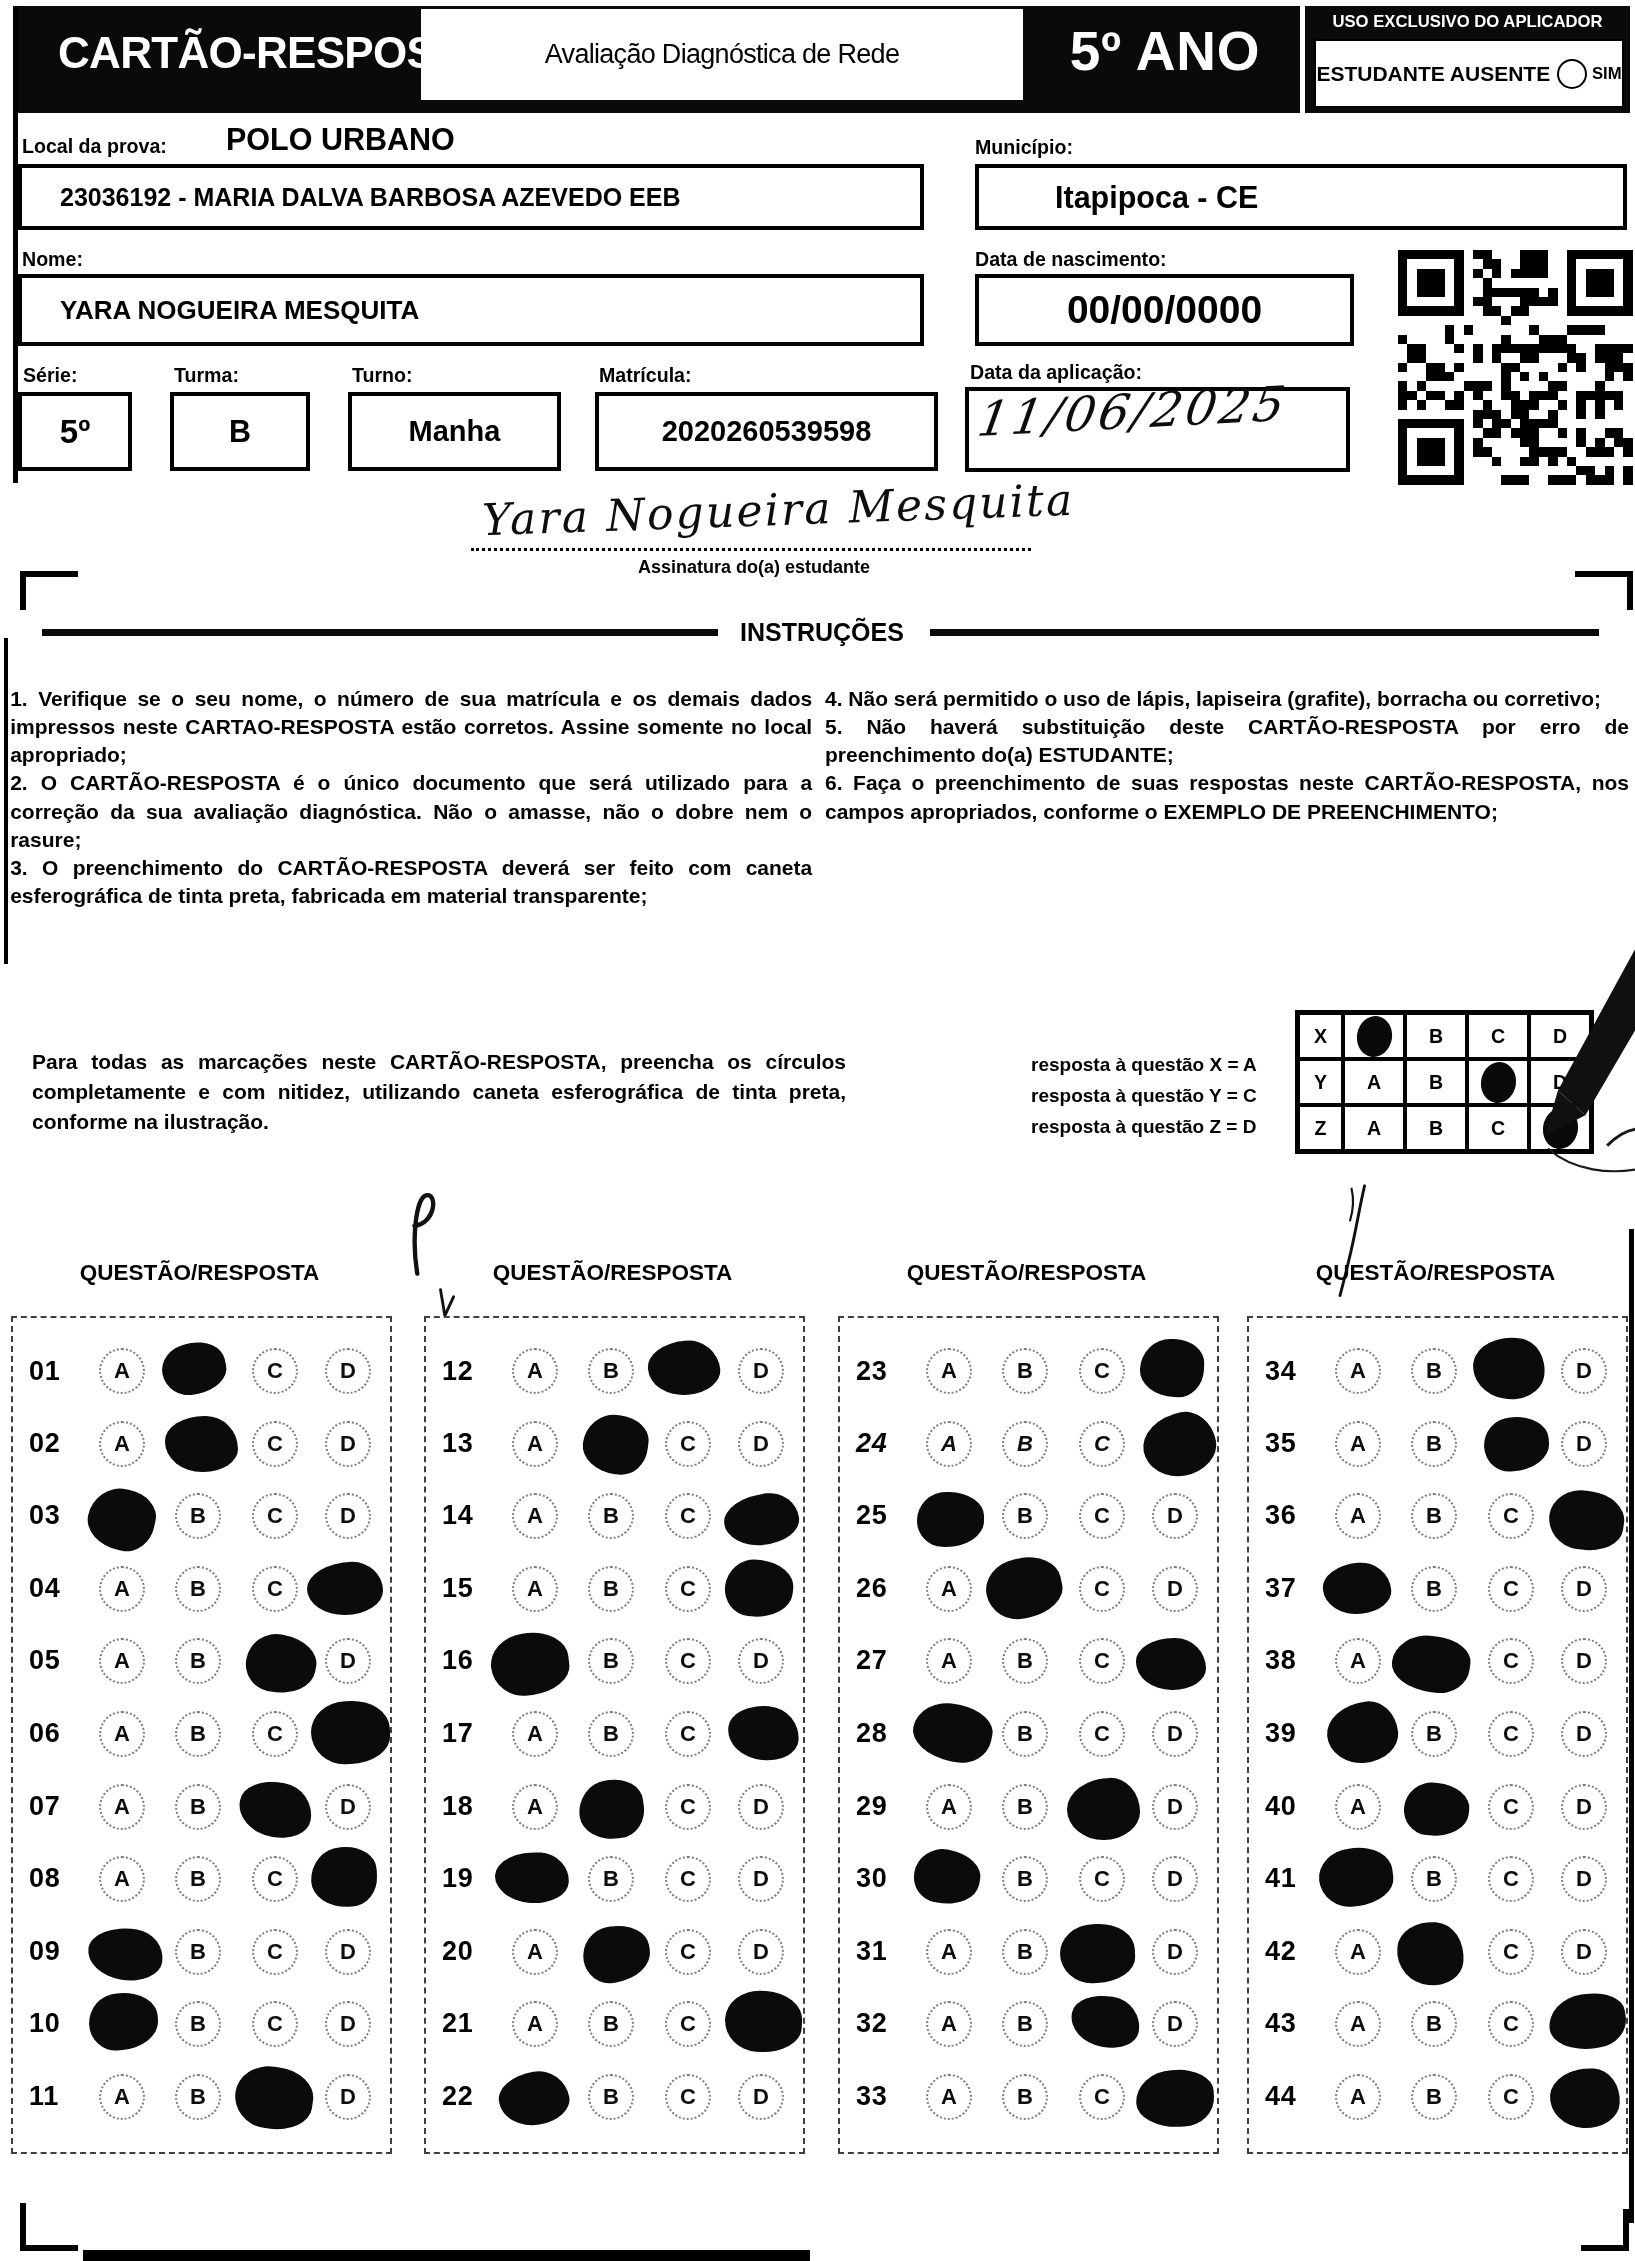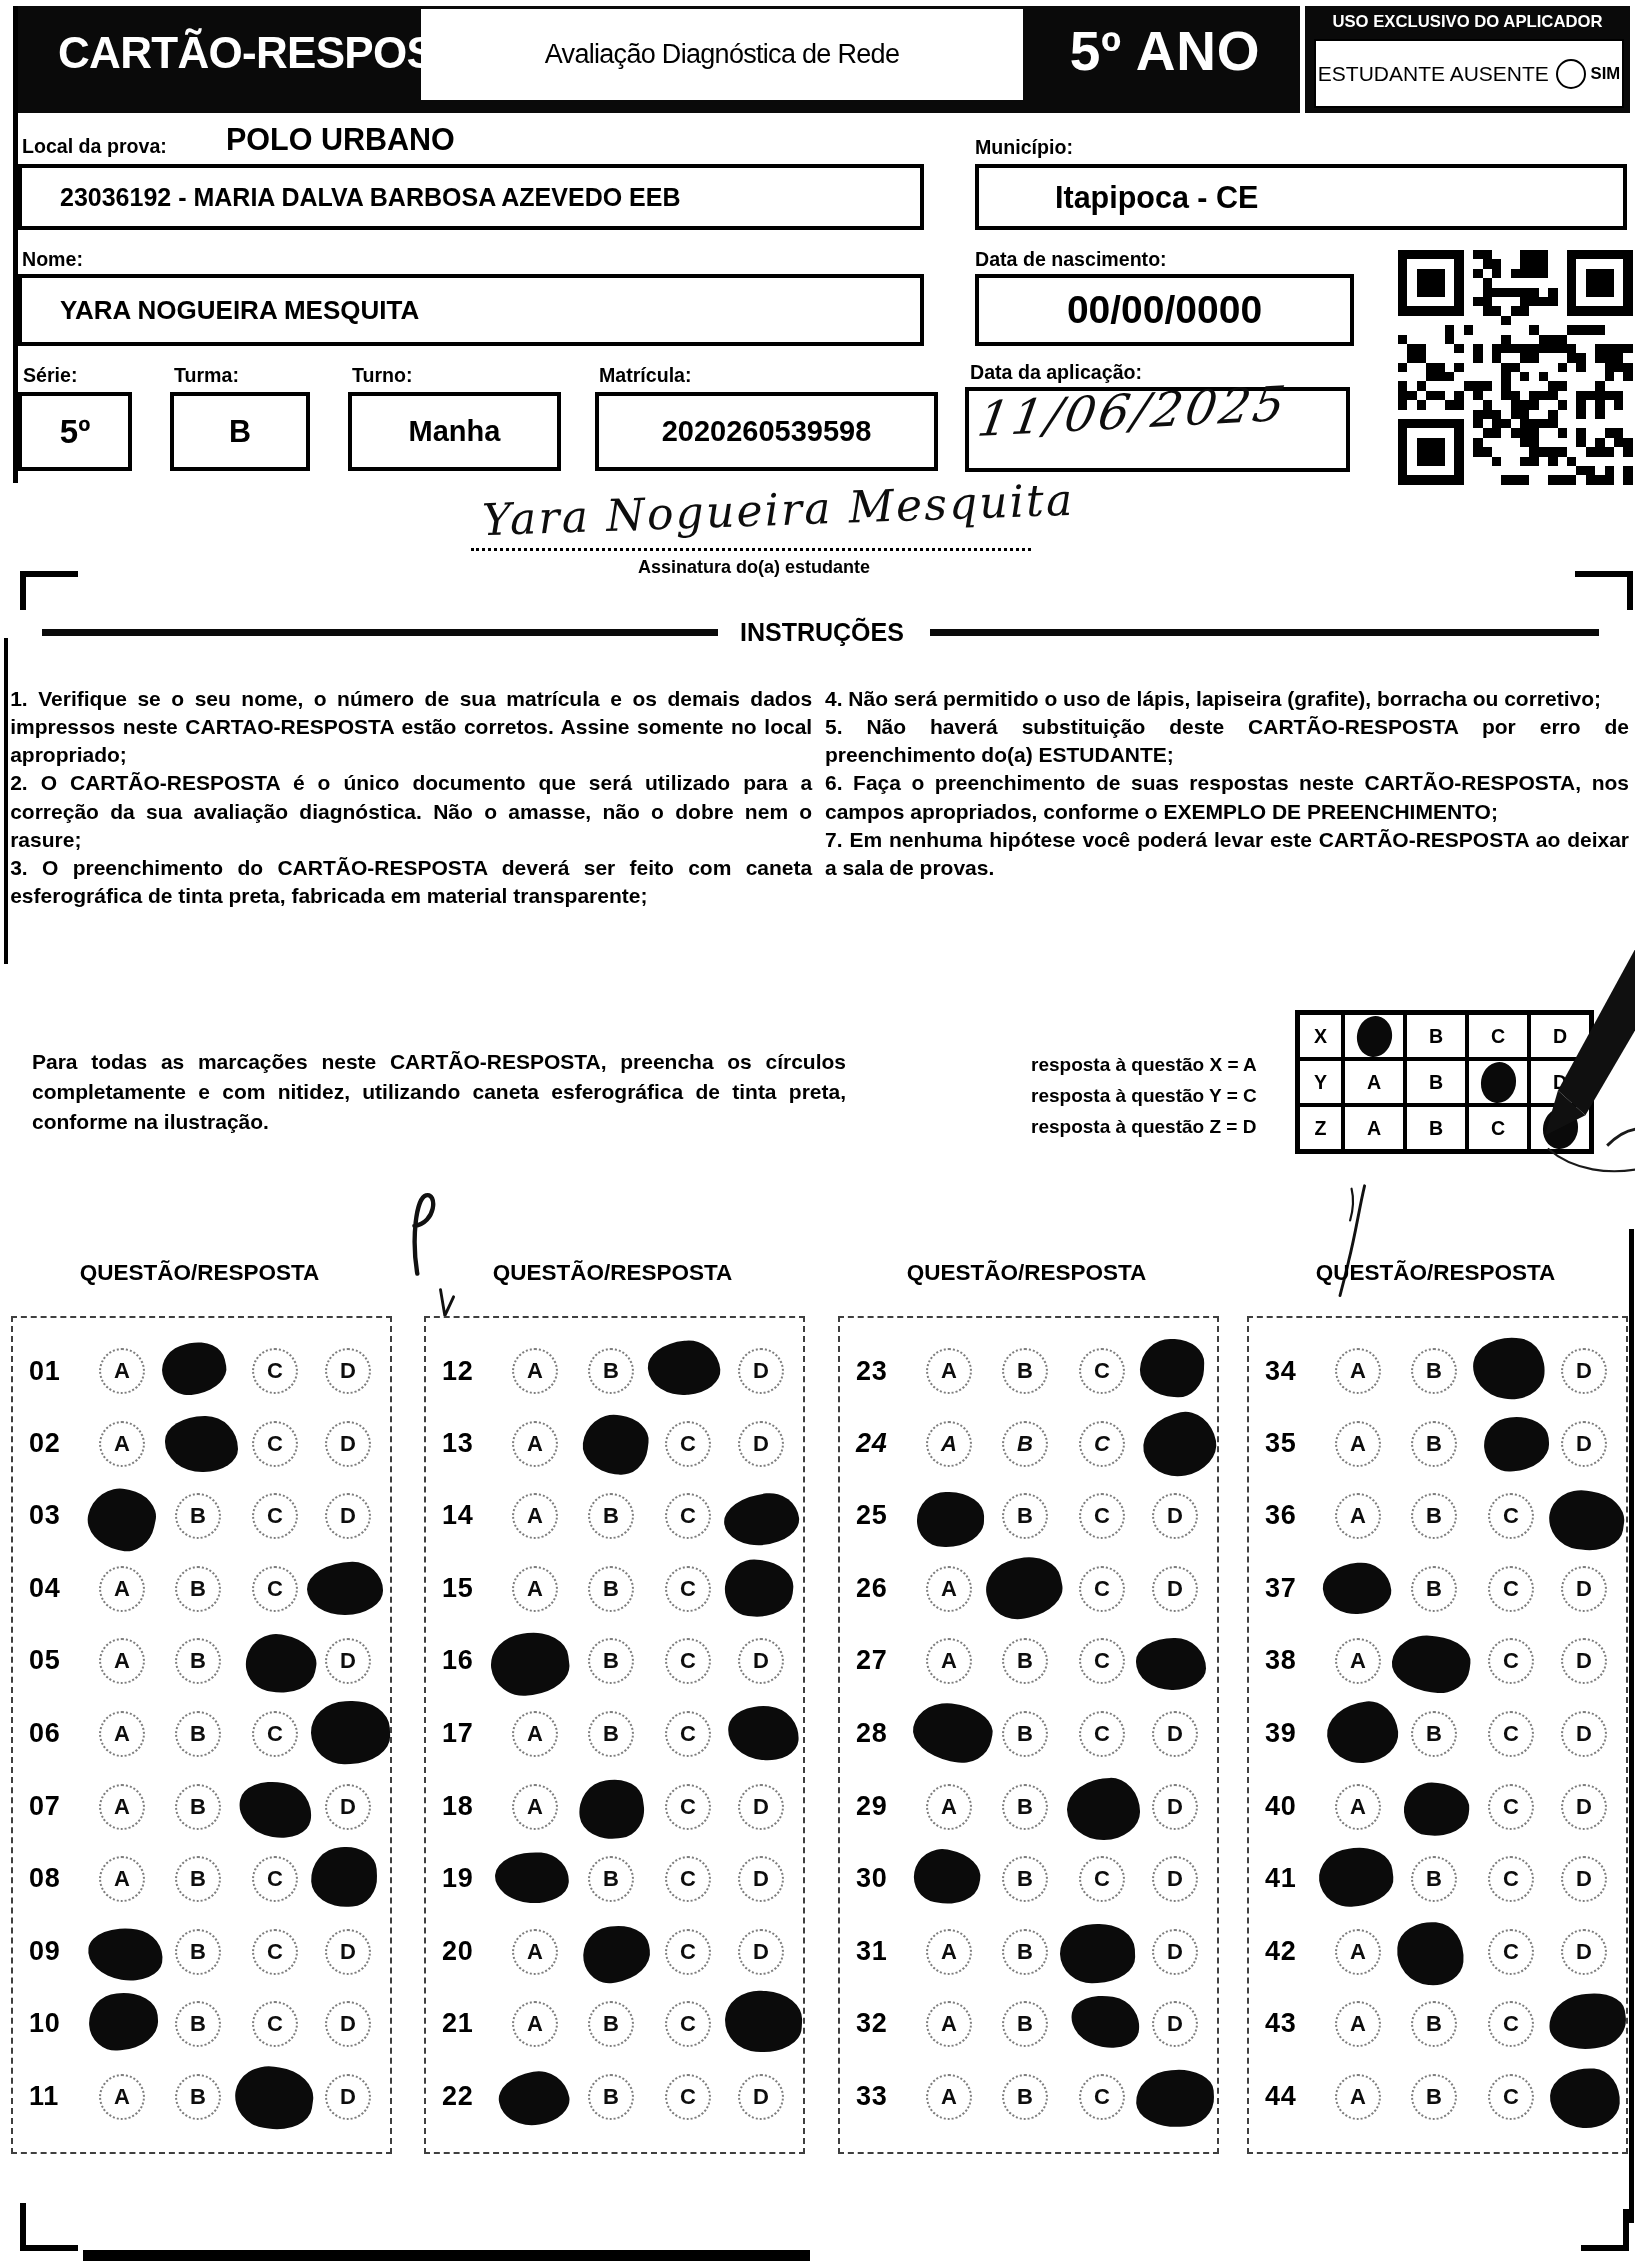--- a/index.html
+++ b/index.html
@@ -12,21 +12,21 @@
   
   .blackbox{background:#0a0a0a}
   #hdr-title{left:14.5px;top:5.8px;width:1285px;height:107px}
   #hdr-title-text{left:58px;top:27.6px;color:#fff;font-weight:bold;font-size:44px;letter-spacing:-0.7px}
   #hdr-sub-box{left:421px;top:8.7px;width:602px;height:91px;background:#fff;display:flex;align-items:center;justify-content:center}
   #hdr-sub-text{font-size:27px;font-weight:normal;letter-spacing:-0.7px}
   #hdr-grade{left:1030px;top:19px;width:270px;text-align:center;color:#fff;font-weight:bold;font-size:55px;letter-spacing:0.7px}
   #hdr-right{left:1305px;top:5.8px;width:325px;height:107px}
   #hdr-excl{left:1305px;top:11.6px;width:325px;text-align:center;color:#fff;font-weight:bold;font-size:16.7px}
   #absent-box{left:1314px;top:39px;width:306px;height:65px;background:#fff;border:2.9px solid #000;display:flex;align-items:center;justify-content:center}
-  #absent-label{font-weight:normal;font-size:21px}
+  #absent-label{font-weight:bold;font-size:21px}
   #absent-circle{display:inline-block;width:26px;height:26px;border:2.9px solid #000;border-radius:50%;margin:0 4.4px 0 7.3px;vertical-align:middle}
   #absent-sim{font-weight:bold;font-size:16.7px}
   
   .flabel{font-weight:bold;font-size:19.6px}
   .fbox{border:4.4px solid #000;background:#fff;display:flex;align-items:center}
   .fval{font-weight:bold}
   #left-edge{left:13px;top:5.8px;width:5.1px;height:477px;background:#000}
   
   .hand{font-family:"DejaVu Serif", serif;font-style:italic;color:#0d0d0d}
   #date-hand{font-size:48px;transform:skewX(-12deg) rotate(-3deg);letter-spacing:2.9px;white-space:nowrap}
@@ -775,21 +775,20 @@
 
 <div class="abs instr-col" style="left:10.2px;top:685px;width:802px">
   <p>1. Verifique se o seu nome, o número de sua matrícula e os demais dados impressos neste CARTAO-RESPOSTA estão corretos. Assine somente no local apropriado;</p>
   <p>2. O CARTÃO-RESPOSTA é o único documento que será utilizado para a correção da sua avaliação diagnóstica. Não o amasse, não o dobre nem o rasure;</p>
   <p>3. O preenchimento do CARTÃO-RESPOSTA deverá ser feito com caneta esferográfica de tinta preta, fabricada em material transparente;</p>
 </div>
 <div class="abs instr-col" style="left:825px;top:685px;width:804px">
   <p>4. Não será permitido o uso de lápis, lapiseira (grafite), borracha ou corretivo;</p>
   <p>5. Não haverá substituição deste CARTÃO-RESPOSTA por erro de preenchimento do(a) ESTUDANTE;</p>
   <p>6. Faça o preenchimento de suas respostas neste CARTÃO-RESPOSTA, nos campos apropriados, conforme o EXEMPLO DE PREENCHIMENTO;</p>
-  <p>7. Em nenhuma hipótese você poderá levar este CARTÃO-RESPOSTA ao deixar a sala de provas.</p>
 </div>
 
 <div class="abs" id="example-text" style="left:32px;top:1047px;width:814px">Para todas as marcações neste CARTÃO-RESPOSTA, preencha os círculos completamente e com nitidez, utilizando caneta esferográfica de tinta preta, conforme na ilustração.</div>
 
 <div class="abs" style="left:1031px;top:1050px">
   <div class="legend-line">resposta à questão X = A</div>
   <div class="legend-line">resposta à questão Y = C</div>
   <div class="legend-line">resposta à questão Z = D</div>
 </div>
 

